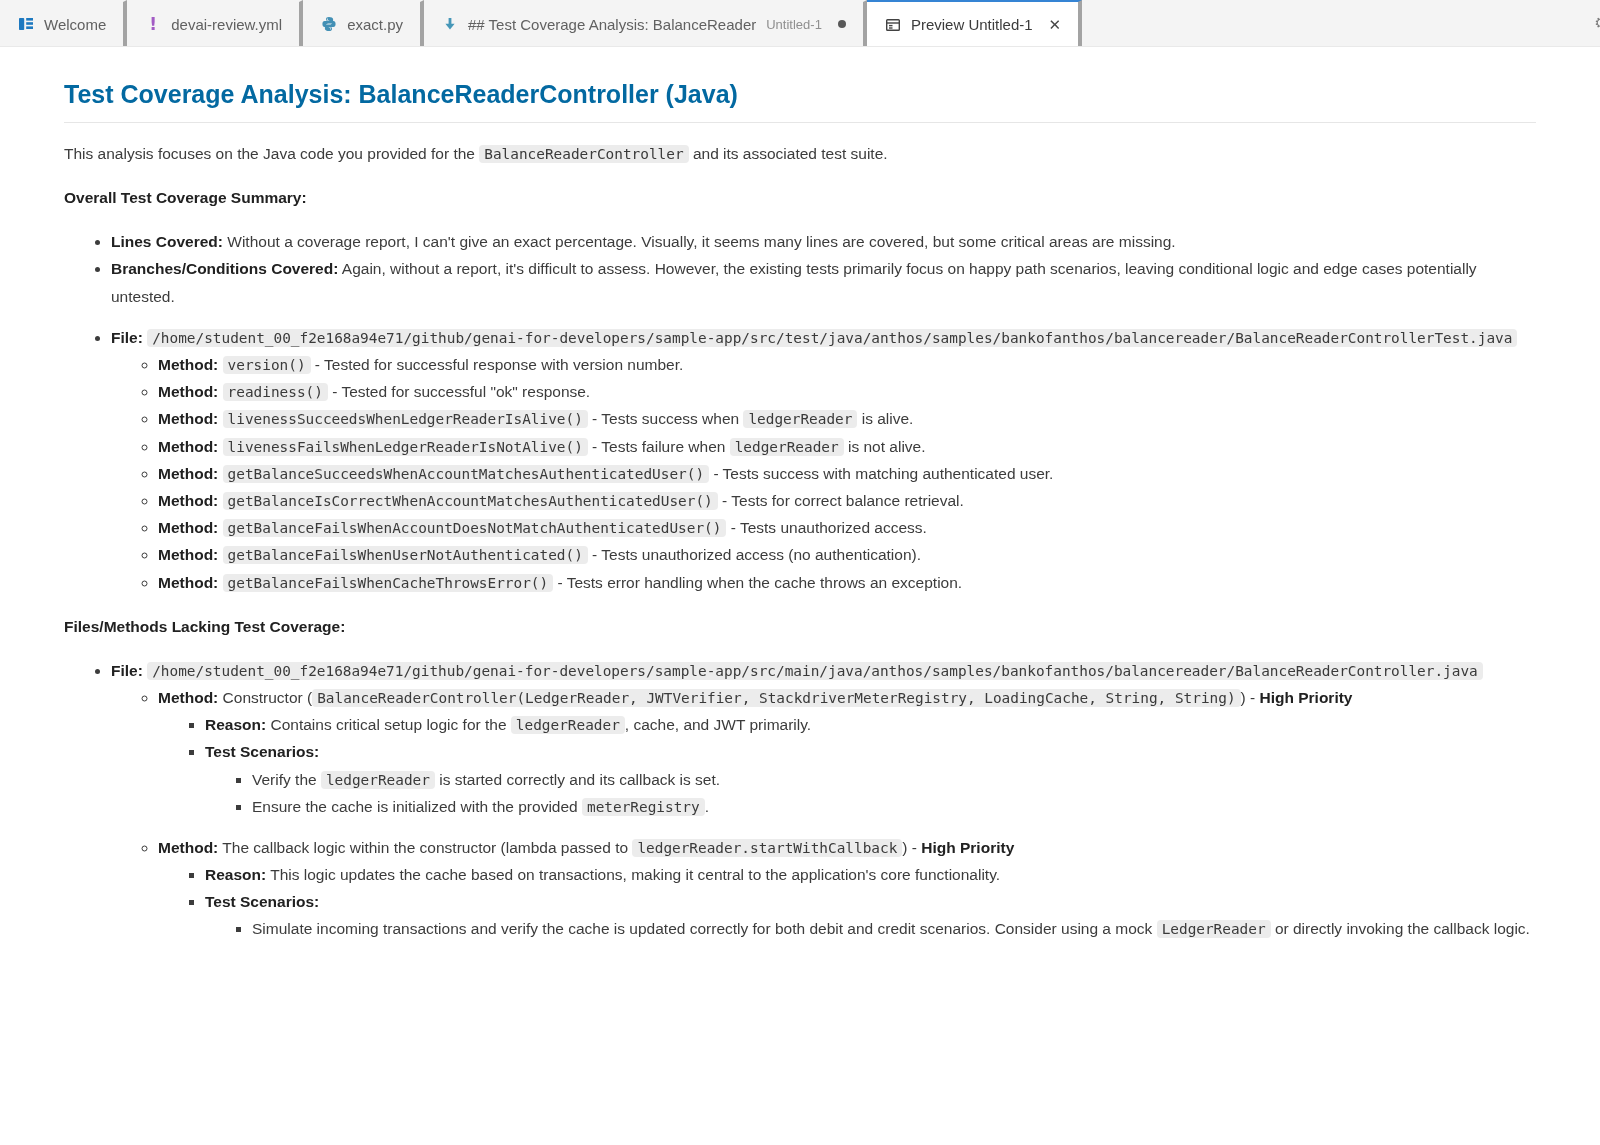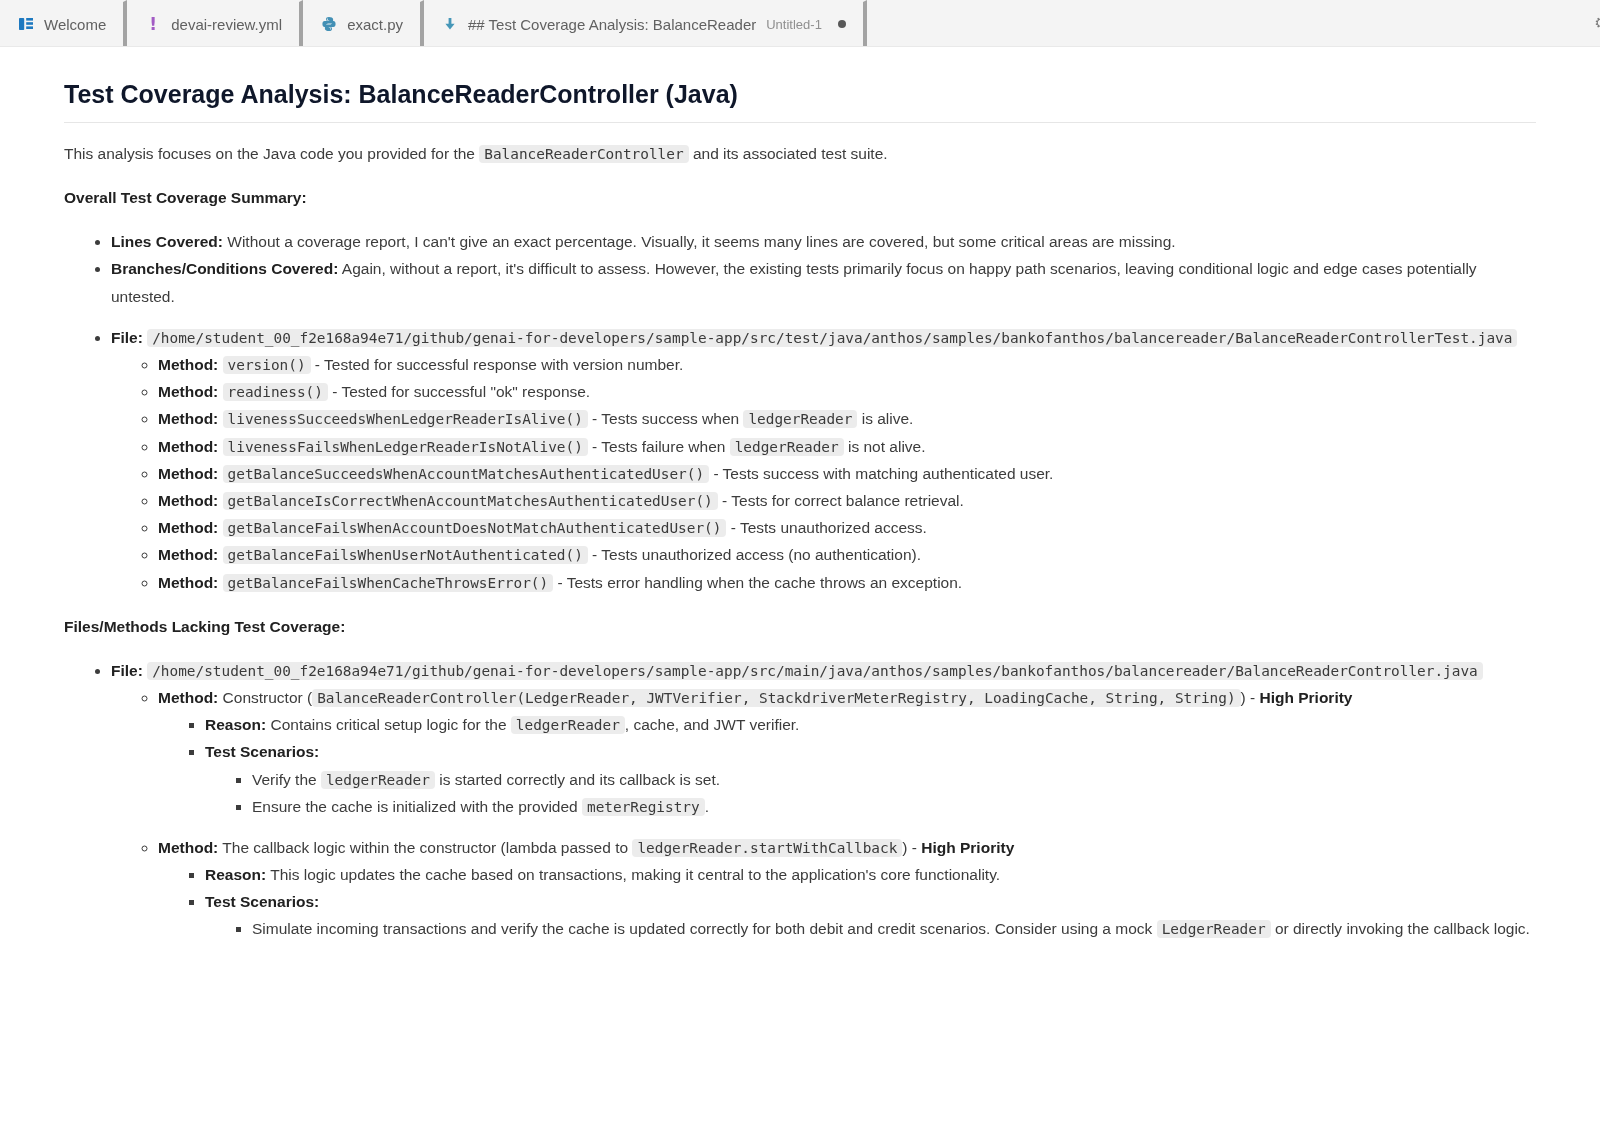--- a/index.html
+++ b/index.html
@@ -36,21 +36,21 @@
   .yml-glyph { color:#a25bc4; font-weight:700; font-size:17px; font-family:"DejaVu Sans",sans-serif; }
   .tab-detail { font-size:13px; color:#8f8f8f; margin-left:1px; }
   .mod-dot { width:8px; height:8px; border-radius:50%; background:#585858; margin-left:7px; flex:0 0 auto; }
   .close-btn { font-size:15px; color:#474747; margin-left:7px; line-height:1; }
   .edge-icon { position:absolute; right:-8px; top:14px; color:#7a7a7a; font-size:15px; }
 
   
   .preview-pane { width:1600px; height:1098px; overflow:hidden; background:#fff; }
   .content { padding:33px 64px 20px 64px; }
   h1 {
-    font-size:25px; font-weight:700; color:#0f172a;
+    font-size:25px; font-weight:700; color:#0369a1;
     margin:0; padding-bottom:13px;
     border-bottom:1px solid #e6e6e6;
   }
   .content p { margin:17px 0; line-height:1.75; font-size:15.5px; }
   strong { color:#212121; font-weight:700; }
   .content ul { margin:14px 0; padding-left:47px; line-height:1.75; font-size:15.5px; list-style:disc; }
   .content ul ul { margin:0; padding-left:47px; list-style:circle; }
   .content ul ul ul { list-style:square; }
   .content ul ul ul ul { list-style:square; }
   li::marker { color:#3c3c3c; }
@@ -100,20 +100,32 @@
       <svg viewBox="0 0 16 16" fill="#4697b8">
         <rect x="6.6" y="2" width="2.8" height="6.2"></rect>
         <path d="M8 13.6 3.4 7.8h9.2z"></path>
       </svg>
     </span>
     <span>## Test Coverage Analysis: BalanceReader</span>
     <span class="tab-detail">Untitled-1</span>
     <span class="mod-dot"></span>
   </div>
 
+  <div class="tab active">
+    <span class="ticon">
+      <svg viewBox="0 0 16 16" fill="none" stroke="#424242" stroke-width="1.4">
+        <rect x="1.7" y="2.7" width="12.6" height="10.6" rx="0.8"></rect>
+        <line x1="1.7" y1="6" x2="14.3" y2="6"></line>
+        <line x1="4" y1="8.6" x2="7.5" y2="8.6"></line>
+        <line x1="4" y1="11" x2="7.5" y2="11"></line>
+      </svg>
+    </span>
+    <span>Preview Untitled-1</span>
+    <span class="close-btn">✕</span>
+  </div>
 
   <span class="edge-icon">⚙</span>
 </div>
 
 <div class="preview-pane">
   <div class="content">
 
     <h1>Test Coverage Analysis: BalanceReaderController (Java)</h1>
 
     <p><span>This analysis focuses on the Java code you provided for the </span><code>BalanceReaderController</code><span> and its associated test suite.</span></p>
@@ -147,21 +159,21 @@
     <p><strong>Files/Methods Lacking Test Coverage:</strong></p>
 
     <ul>
       <li>
         <strong>File:</strong> <code>/home/student_00_f2e168a94e71/github/genai-for-developers/sample-app/src/main/java/anthos/samples/bankofanthos/balancereader/BalanceReaderController.java</code>
         <ul>
 
           <li>
             <strong>Method:</strong> <span>Constructor (</span><code>BalanceReaderController(LedgerReader, JWTVerifier, StackdriverMeterRegistry, LoadingCache, String, String)</code><span>) - </span><strong>High Priority</strong>
             <ul>
-              <li><strong>Reason:</strong><span> Contains critical setup logic for the </span><code class="opt">ledgerReader</code><span class="opt">, cache, and JWT verifier.</span></li>
+              <li><strong>Reason:</strong><span> Contains critical setup logic for the </span><code class="opt">ledgerReader</code><span class="opt">, cache, and JWT primarily.</span></li>
               <li><strong>Test Scenarios:</strong>
                 <ul>
                   <li><span>Verify the </span><code class="opt">ledgerReader</code><span class="opt"> is started correctly and its callback is set.</span></li>
                   <li><span>Ensure the cache is initialized with the provided </span><code class="opt">meterRegistry</code><span class="opt">.</span></li>
                 </ul>
               </li>
             </ul>
           </li>
 
           <li class="spaced">

